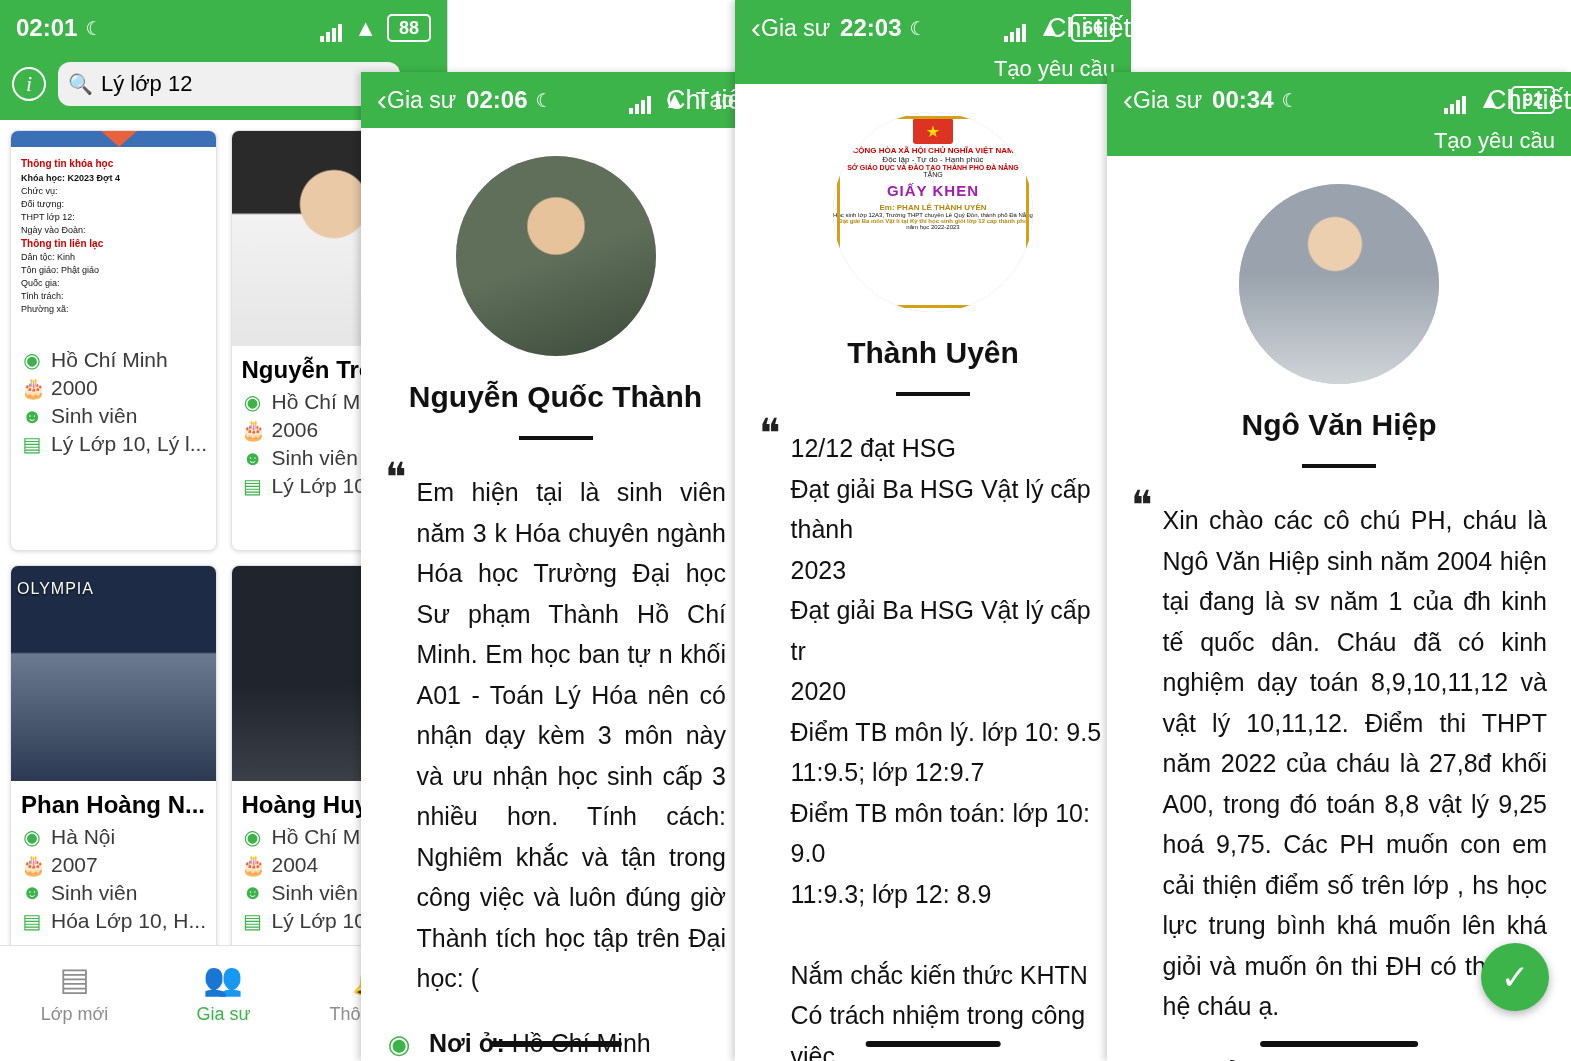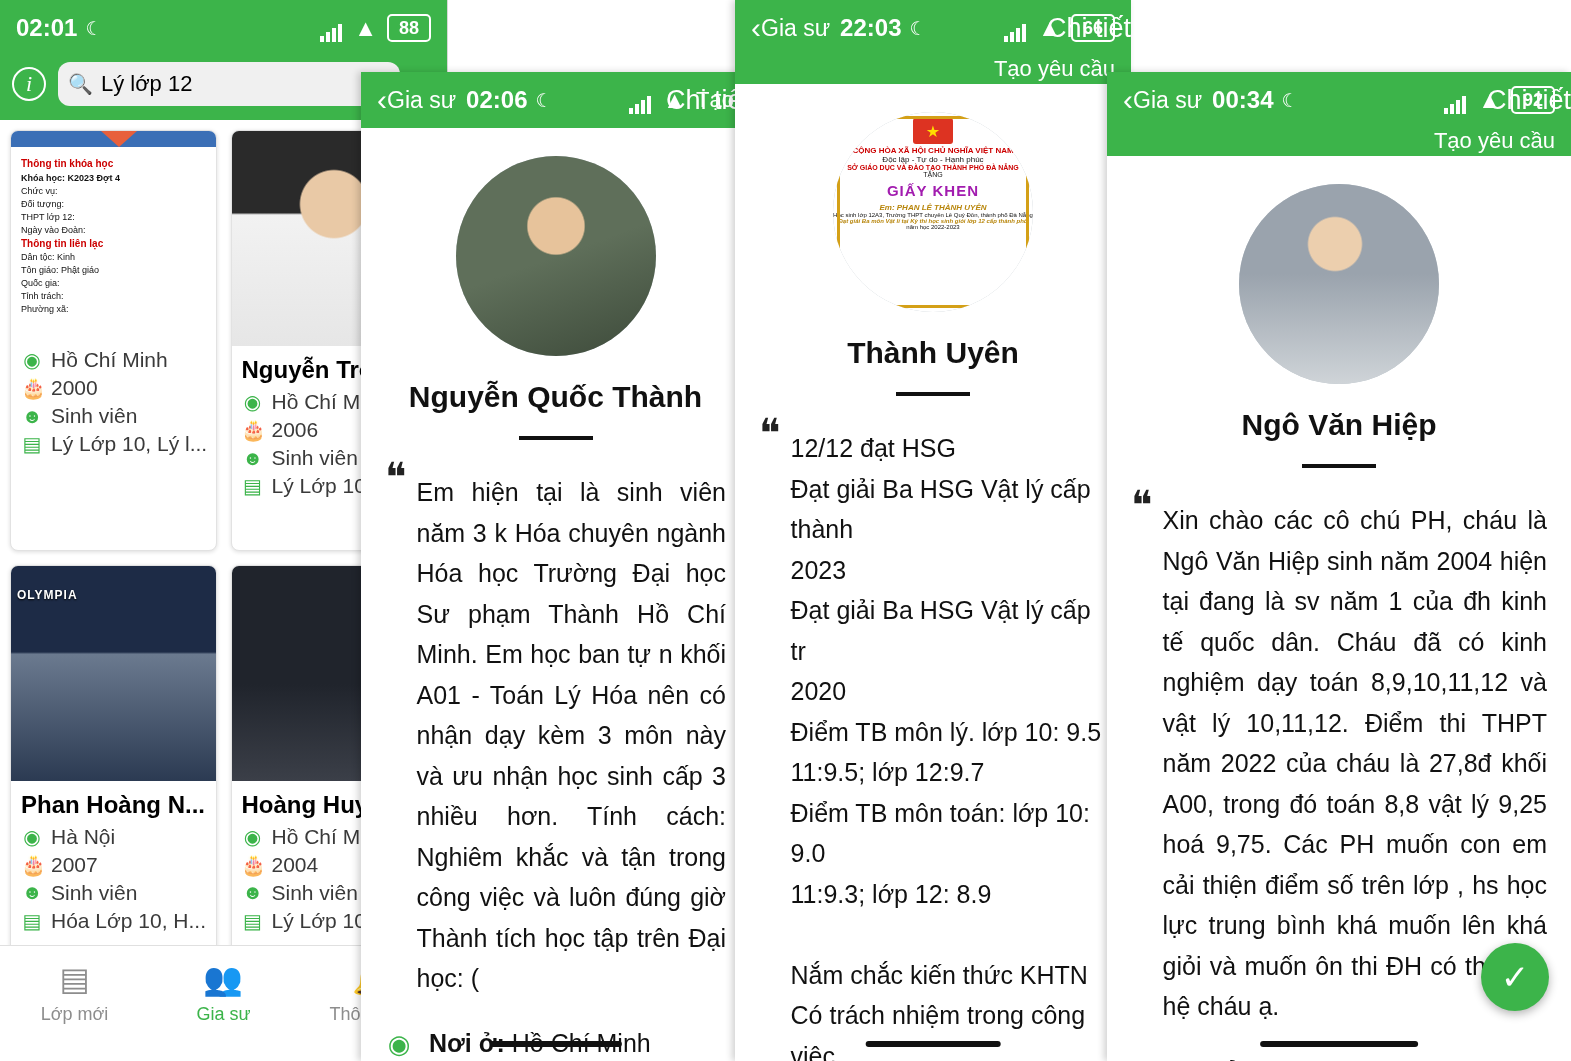--- a/index.html
+++ b/index.html
@@ -150,21 +150,21 @@
   
   #panel-a { left:361px; top:72px; width:389px; height:989px; box-shadow:-3px 0 7px rgba(0,0,0,.18); }
   #panel-b { left:735px; top:0;   width:396px; height:1061px; box-shadow:-3px 0 7px rgba(0,0,0,.18); }
   #panel-c { left:1107px;top:72px; width:464px; height:989px; box-shadow:-3px 0 7px rgba(0,0,0,.18); }
 
   
   .cert {
     position:absolute; inset:0; background:#fff;
     font-size:8px; text-align:center; color:#111; padding-top:6px; overflow:hidden;
   }
-  .cert .gold { color:#b8860b; font-weight:700;font-style:italic; }
+  .cert .gold { color:#b8860b; font-weight:700; }
   .cert .red { color:#c00; font-weight:700; }
   .cert-flag {
     width:40px;height:26px;background:#d32; margin:0 auto 2px auto;
     display:flex;align-items:center;justify-content:center;color:#fd0;font-size:16px;
     border-radius:3px;
   }
   .cert-border { position:absolute; inset:4px; border:3px solid #d4a017; border-radius:4px; pointer-events:none;}
   .cert-title { font-size:15px; font-weight:700; color:#a21caf; letter-spacing:1px; margin:4px 0; }
   .ph2 { position:absolute; inset:0; background:
       radial-gradient(circle at 50% 34%, #e9c9a6 0 19%, transparent 20%),
@@ -173,21 +173,21 @@
       linear-gradient(180deg,#1d2b46 0 40%, #6b7a8f 41%, #2b3a52 100%); }
   .ph4 { position:absolute; inset:0; background:
       linear-gradient(180deg,#20242c 0 55%, #3b3f48 100%); }
   .ph5 { position:absolute; inset:0; background:
       radial-gradient(circle at 50% 35%, #e7c39b 0 17%, transparent 18%),
       linear-gradient(160deg,#5f6f5a 0 50%, #3d4a3a 100%); }
   .ph6 { position:absolute; inset:0; background:
       radial-gradient(circle at 48% 30%, #eccfae 0 15%, transparent 16%),
       linear-gradient(180deg,#9aa3ad 0 45%, #cfd4d8 100%); }
   .badge-ol {
-    position:absolute; left:6px; top:22px; color:#fff; font-size:12px; font-weight:700;
+    position:absolute; left:6px; top:14px; color:#fff; font-size:16px; font-weight:400;
     letter-spacing:1px; text-shadow:0 1px 2px #000;
   }
 </style>
 </head>
 <body>
 
 <div class="stage">
 
   <div class="panel" id="panel-list">
 

